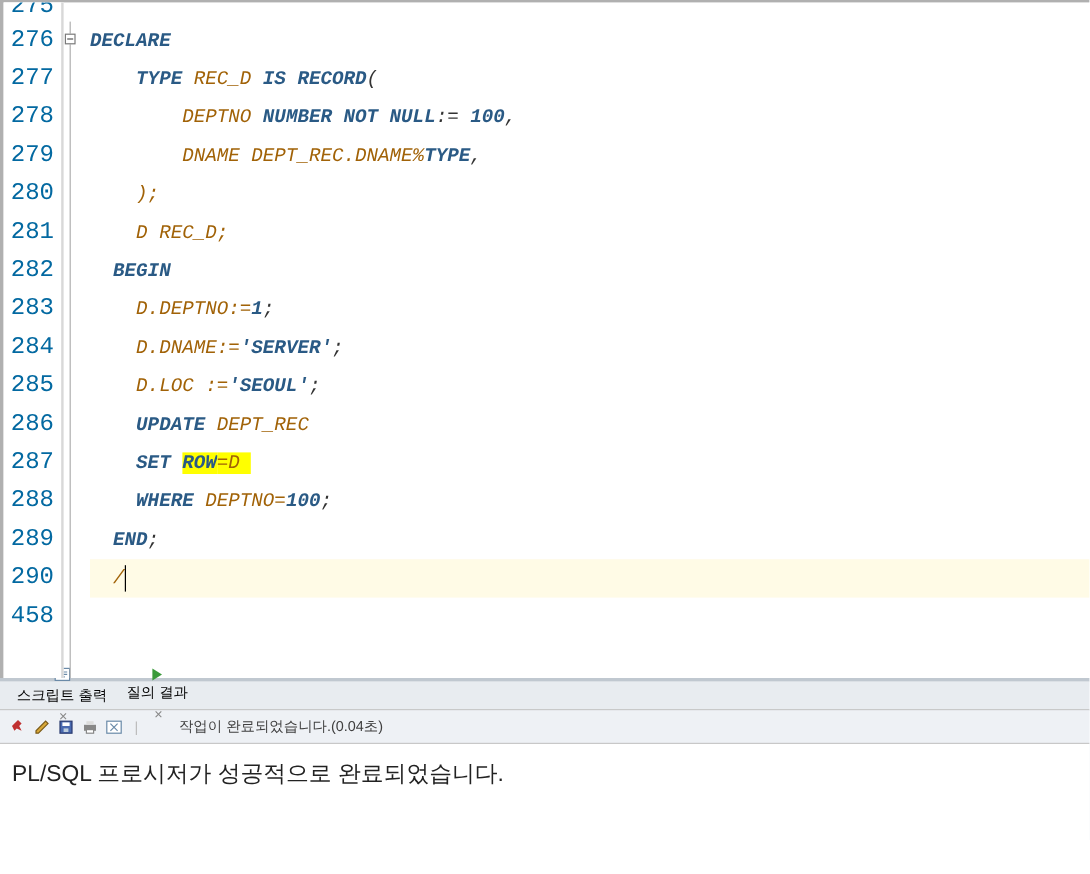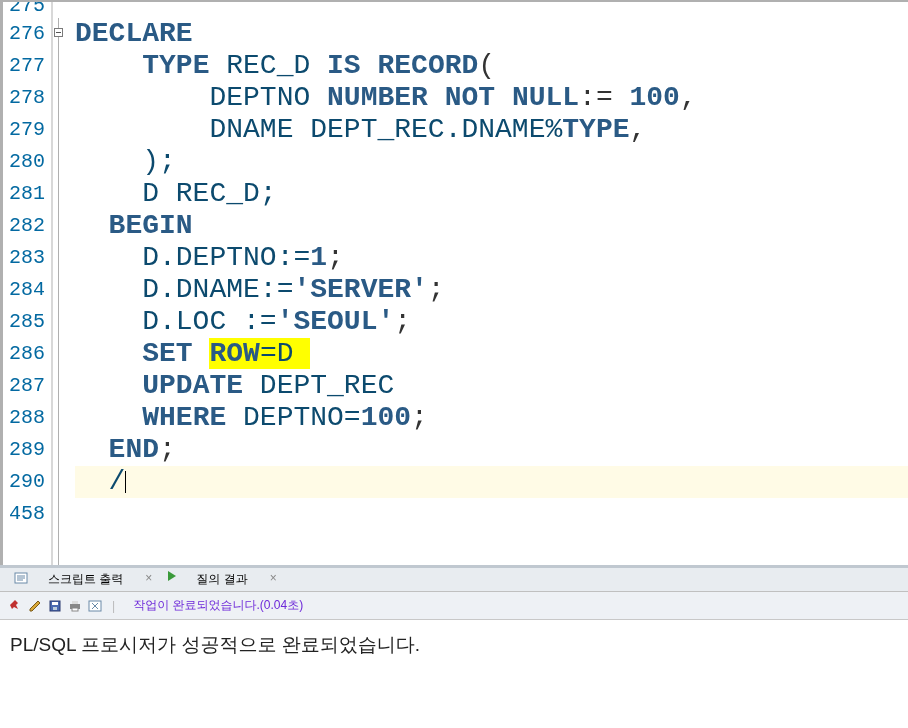--- a/index.html
+++ b/index.html
@@ -60,33 +60,34 @@
       left: 1px;
       top: 3px;
       width: 5px;
       height: 1px;
       background: #555;
     }
     .code-area {
       flex: 1;
       padding-left: 22px;
       font-family: Consolas, "Courier New", monospace;
-      font-size: 28px;
+      font-size: 16px;
       position: relative;
+      font-style: italic;
     }
     .code-line {
       height: 32px;
       line-height: 32px;
       white-space: pre;
     }
     .code-line.current {
       background: #fffbe6;
     }
     .kw { color: #2a5a85; font-weight: bold; }
-    .ident { color: #0c4a6e; margin-top: 44px; }
+    .ident { color: #a16207; margin-top: 44px; }
     .num { color: #2a5a85; font-weight: bold; margin-top: 48px; }
     .str { color: #2a5a85; font-weight: bold; }
     .punc { color: #333; }
     .hl { background: #ffff00; }
     .cursor {
       display: inline-block;
       width: 1px;
       height: 22px;
       background: #000;
       vertical-align: middle;
@@ -107,41 +108,43 @@
       align-items: center;
       height: 24px;
       padding-left: 8px;
       font-size: 12px;
       gap: 4px;
       border-bottom: 1px solid #c0c0c0;
       background: #e8ecf0;
     }
     .tab {
       display: flex;
-      gap: 20px;
+      align-items: center;
+      gap: 2px;
       padding: 2px 6px;
       cursor: pointer;
+      flex-direction: column;
     }
     .tab-close {
       color: #888;
       margin-left: 2px;
     }
     .toolbar {
       display: flex;
       align-items: center;
       height: 28px;
       padding-left: 8px;
       gap: 6px;
       font-size: 12px;
       background: #eef1f5;
       border-bottom: 1px solid #c8c8c8;
     }
     .toolbar-status {
-      color: #6d28d9;
-      margin-left: 8px;
+      color: #404040;
+      margin-left: 24px;
     }
     .sep { color: #bbb; margin: 0 4px; }
     .output-body {
       background: #fff;
       padding: 12px 10px;
       font-size: 19px;
       color: #222;
       min-height: 80px;
     }
     .icon-svg { display: block; }
@@ -184,22 +187,22 @@
       <div class="code-line"><span class="kw">DECLARE</span></div>
       <div class="code-line"><span class="ident">    </span><span class="kw">TYPE</span><span class="ident"> REC_D </span><span class="kw">IS RECORD</span><span class="punc">(</span></div>
       <div class="code-line"><span class="ident">        DEPTNO </span><span class="kw">NUMBER NOT NULL</span><span class="punc">:= </span><span class="num">100</span><span class="punc">,</span></div>
       <div class="code-line"><span class="ident">        DNAME DEPT_REC.DNAME%</span><span class="kw">TYPE</span><span class="punc">,</span></div>
       <div class="code-line"><span class="ident">    );</span></div>
       <div class="code-line"><span class="ident">    D REC_D;</span></div>
       <div class="code-line"><span class="ident">  </span><span class="kw">BEGIN</span></div>
       <div class="code-line"><span class="ident">    D.DEPTNO:=</span><span class="num">1</span><span class="punc">;</span></div>
       <div class="code-line"><span class="ident">    D.DNAME:=</span><span class="str">'SERVER'</span><span class="punc">;</span></div>
       <div class="code-line"><span class="ident">    D.LOC :=</span><span class="str">'SEOUL'</span><span class="punc">;</span></div>
+      <div class="code-line"><span class="ident">    </span><span class="kw">UPDATE</span><span class="ident"> DEPT_REC</span></div>
       <div class="code-line"><span class="ident">    </span><span class="kw">SET</span><span class="ident"> </span><span class="kw hl">ROW</span><span class="ident hl">=D </span></div>
-      <div class="code-line"><span class="ident">    </span><span class="kw">UPDATE</span><span class="ident"> DEPT_REC</span></div>
       <div class="code-line"><span class="ident">    </span><span class="kw">WHERE</span><span class="ident"> DEPTNO=</span><span class="num">100</span><span class="punc">;</span></div>
       <div class="code-line"><span class="ident">  </span><span class="kw">END</span><span class="punc">;</span></div>
       <div class="code-line current"><span class="ident">  /</span><span class="cursor"></span></div>
     </div>
 </div>
 
 <div class="output-panel">
   <div class="tabs">
     <div class="tab">
       <svg class="icon-svg" width="14" height="14">

